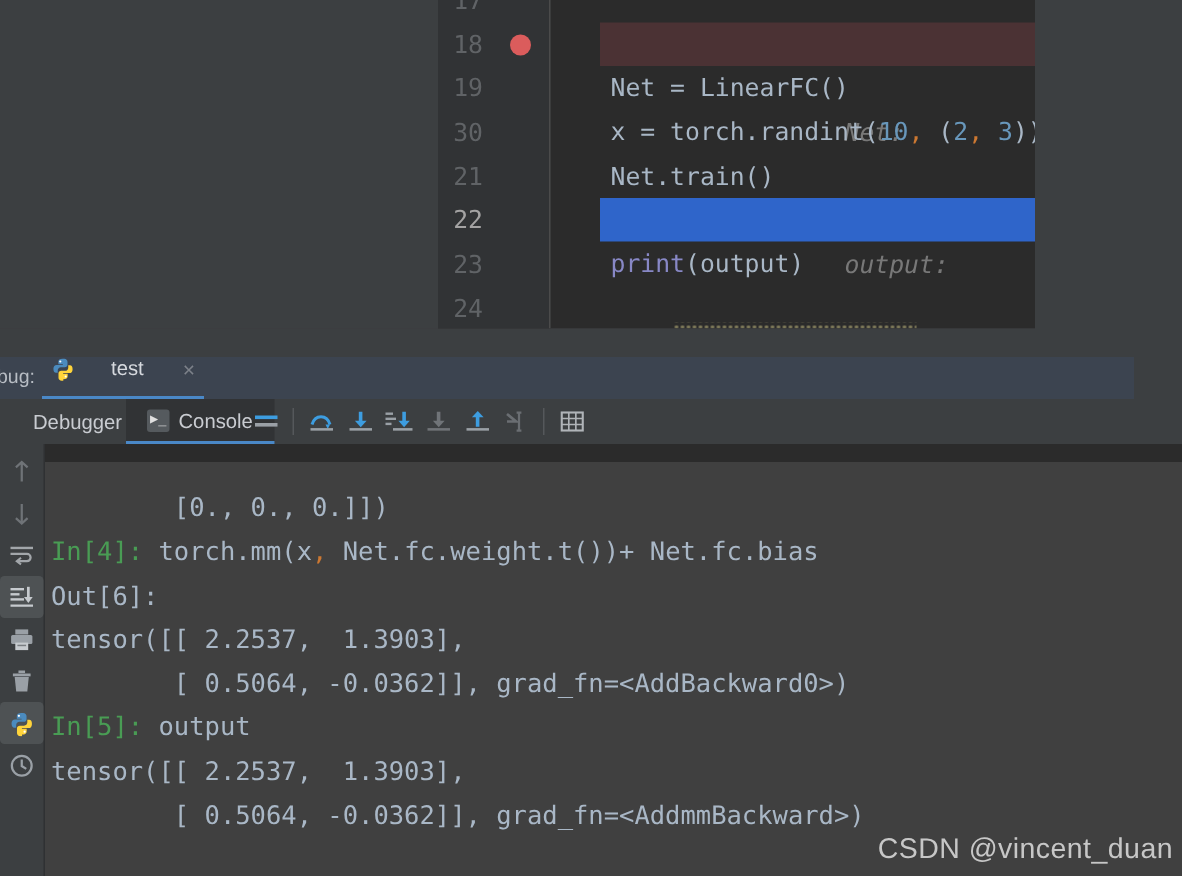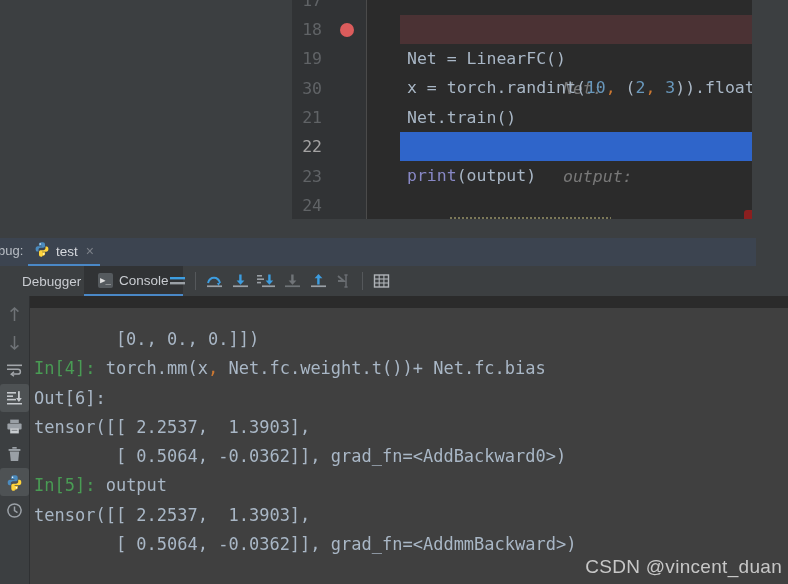--- a/index.html
+++ b/index.html
@@ -18,21 +18,21 @@
     position: relative;
     width: 788px;
     height: 584px;
     background: #3c3f41;
   }
 
   
   .editor-region {
     position: absolute;
     left: 0; top: 0;
-    width: 752px;
+    width: 690px;
     height: 219px;
     background: #3c3f41;
     overflow: hidden;
   }
   .editor-blank {
     position: absolute;
     left: 0; top: 0;
     width: 292px;
     height: 219px;
     background: #3c3f41;
@@ -136,22 +136,22 @@
     left: -2px; top: 5px;
     font-family: "Liberation Sans", sans-serif;
     font-size: 13px;
     color: #b8bdc4;
   }
   .run-tab {
     position: absolute;
     left: 28px; top: 0;
     height: 28px;
     display: flex;
-    align-items: center;
-    gap: 6px;
+    align-items: flex-start;
+    gap: 24px;
     padding: 0 6px;
     border-bottom: 2px solid #4a88c7;
     box-sizing: border-box;
   }
   .run-tab-name {
     font-family: "Liberation Sans", sans-serif;
     font-size: 13.5px;
     color: #d6d9de;
   }
   .tab-close {

